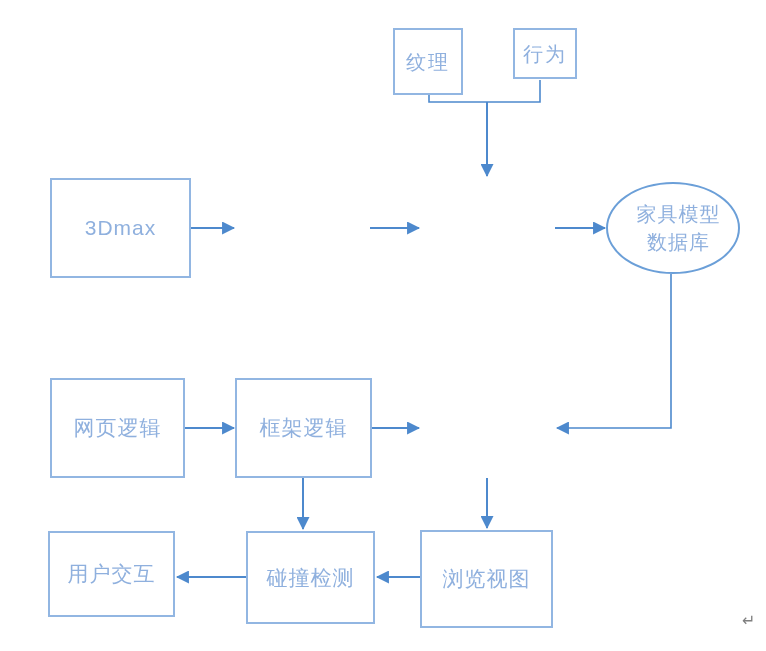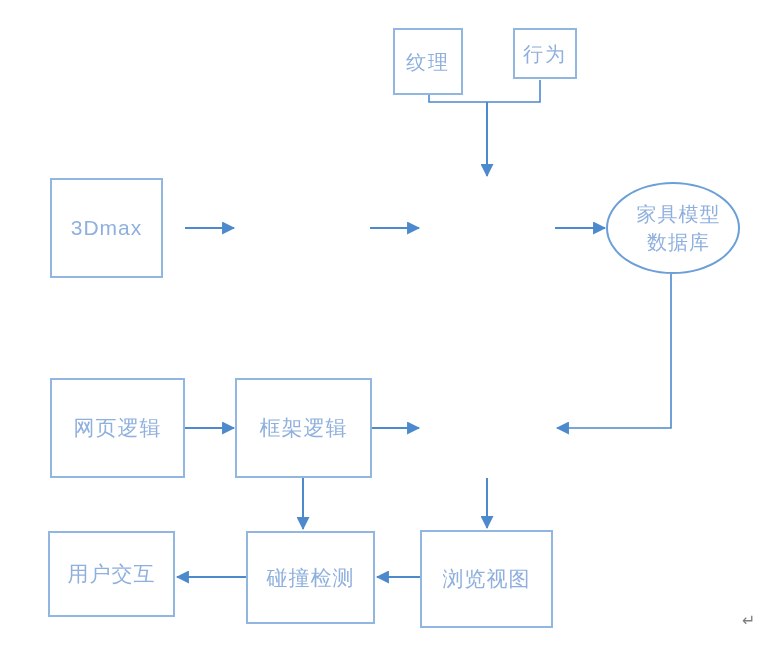--- a/index.html
+++ b/index.html
@@ -95,21 +95,21 @@
     <path d="M246,577 L177,577" fill="none" stroke="var(--arrow)" stroke-width="2.2" marker-end="url(#arrow)"></path>
   </svg>
 
   <div class="node small" style="left:393px; top:28px; width:70px; height:67px;">
     <span class="label">纹理</span>
   </div>
   <div class="node small" style="left:513px; top:28px; width:64px; height:51px;">
     <span class="label">行为</span>
   </div>
 
-  <div class="node" style="left:50px; top:178px; width:113px; height:100px;justify-content:center;">
+  <div class="node" style="left:50px; top:178px; width:141px; height:100px;justify-content:center;">
     <span class="label">3Dmax</span>
   </div>
   <div class="node ellipse" style="left:606px; top:182px; width:134px; height:92px;">
     <span class="label">家具模型
 数据库</span>
   </div>
 
   <div class="node" style="left:50px; top:378px; width:135px; height:100px;">
     <span class="label">网页逻辑</span>
   </div>

